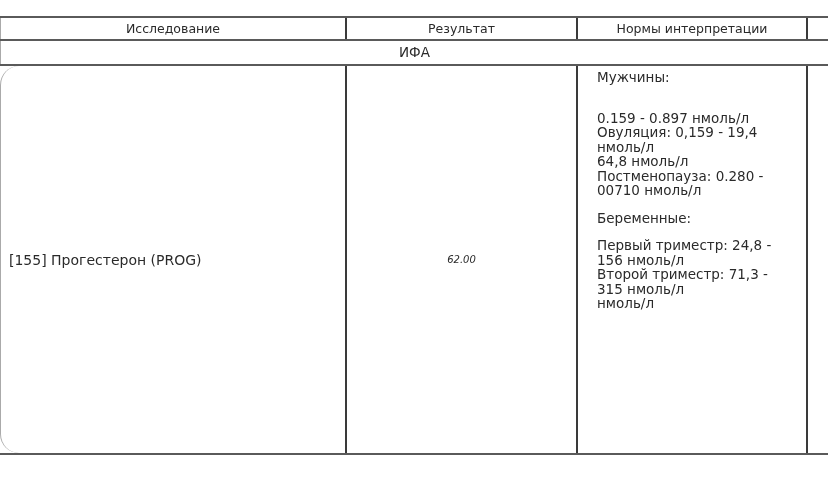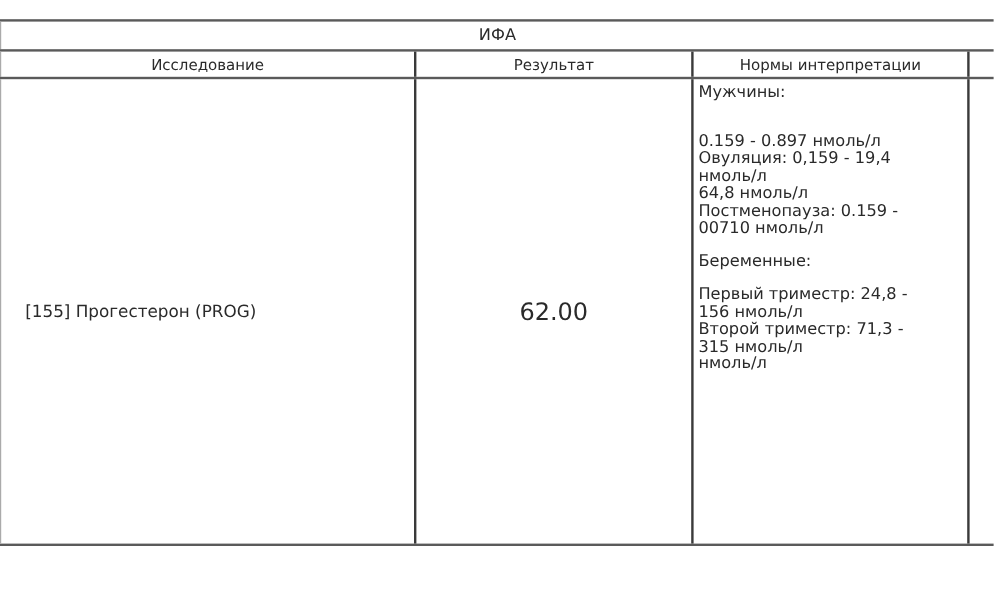--- a/index.html
+++ b/index.html
@@ -11,51 +11,51 @@
   .hdr { height: 21px; }
   .hdr .cell { font-size: 12.5px; line-height: 21px; text-align: center; }
   .grp { height: 23px; }
   .grp .cell { font-size: 13.5px; line-height: 23px; text-align: center; }
   .data { height: 387px; border-bottom: 2px solid #5a5a5a; }
   .vline { border-left: 2px solid #3a3a3a; }
   .c1 { left: 0; width: 345px; border-left: 1px solid #aaa; }
   .c2 { left: 345px; width: 231px; }
   .c3 { left: 576px; width: 230px; }
   .c4 { left: 806px; width: 22px; }
-  .data .c1 { display: flex; align-items: center; padding-left: 20px; font-size: 14px; }
-  .data .c2 { display: flex; align-items: center; justify-content: center; font-size: 20px; }
-  .data .c3 { padding: 4px 0 0 4px; font-size: 13.5px; line-height: 14.5px; }
+  .data .c1 { display: flex; align-items: center; padding-left: 8px; font-size: 14px; border-radius: 19px; }
+  .data .c2 { display: flex; align-items: center; justify-content: center; font-size: 10px; font-style: italic; }
+  .data .c3 { padding: 4px 0 0 19px; font-size: 13.5px; line-height: 14.5px; }
   .norm-line { display: block; }
   .gap { height: 13px; }
 </style>
 </head>
 <body>
 
 <div class="tbl">
-  <div class="row grp">
-    <div class="cell" style="left:0;width:828px;border-left:1px solid #aaa;">ИФА</div>
-  </div>
   <div class="row hdr">
     <div class="cell c1">Исследование</div>
     <div class="cell c2 vline">Результат</div>
     <div class="cell c3 vline">Нормы интерпретации</div>
     <div class="cell c4 vline"></div>
+  </div>
+  <div class="row grp">
+    <div class="cell" style="left:0;width:828px;border-left:1px solid #aaa;">ИФА</div>
   </div>
   <div class="row data">
     <div class="cell c1">[155] Прогестерон (PROG)</div>
     <div class="cell c2 vline">62.00</div>
     <div class="cell c3 vline">
       <span class="norm-line">Мужчины:</span>
       <div class="gap"></div>
       <div class="gap"></div>
       <span class="norm-line">0.159 - 0.897 нмоль/л</span>
       <span class="norm-line">Овуляция: 0,159 - 19,4</span>
       <span class="norm-line">нмоль/л</span>
       <span class="norm-line">64,8 нмоль/л</span>
-      <span class="norm-line">Постменопауза: 0.159 -</span>
+      <span class="norm-line">Постменопауза: 0.280 -</span>
       <span class="norm-line">00710 нмоль/л</span>
       <div class="gap"></div>
       <span class="norm-line">Беременные:</span>
       <div class="gap"></div>
       <span class="norm-line">Первый триместр: 24,8 -</span>
       <span class="norm-line">156 нмоль/л</span>
       <span class="norm-line">Второй триместр: 71,3 -</span>
       <span class="norm-line">315 нмоль/л</span>
       <span class="norm-line">нмоль/л</span>
     </div>

